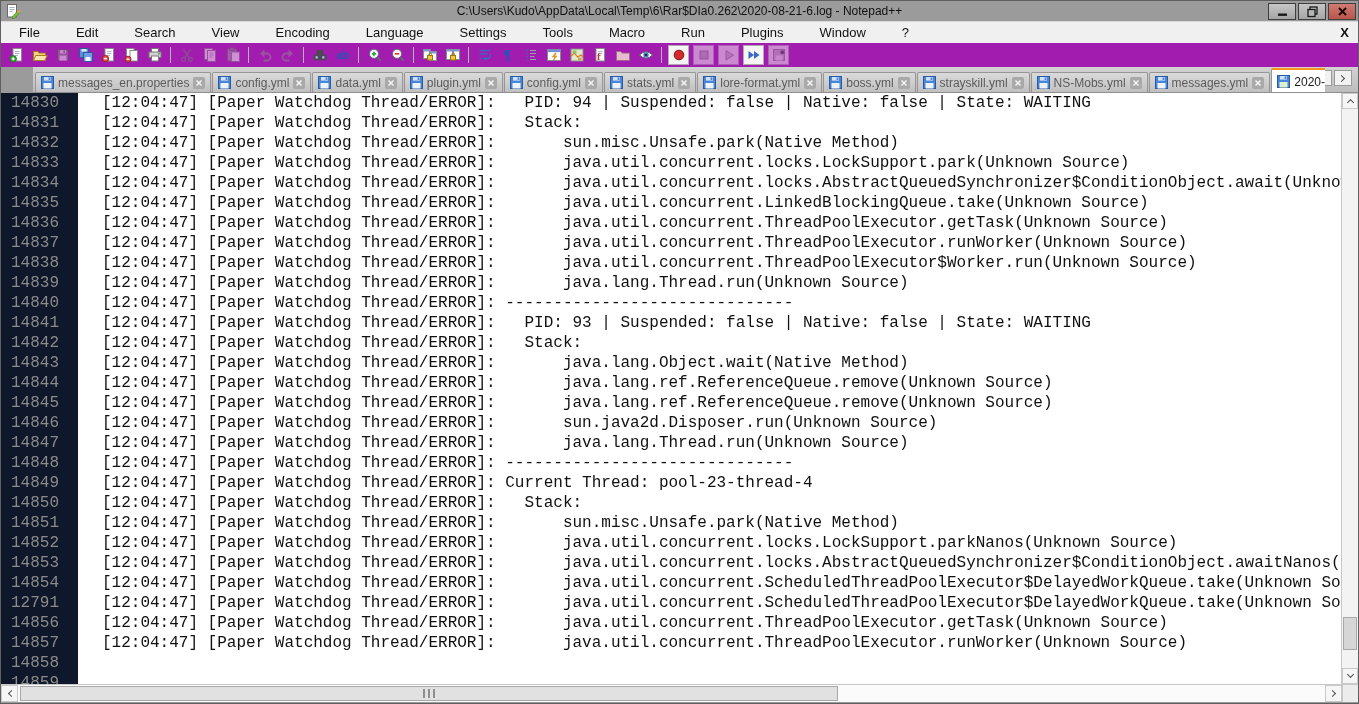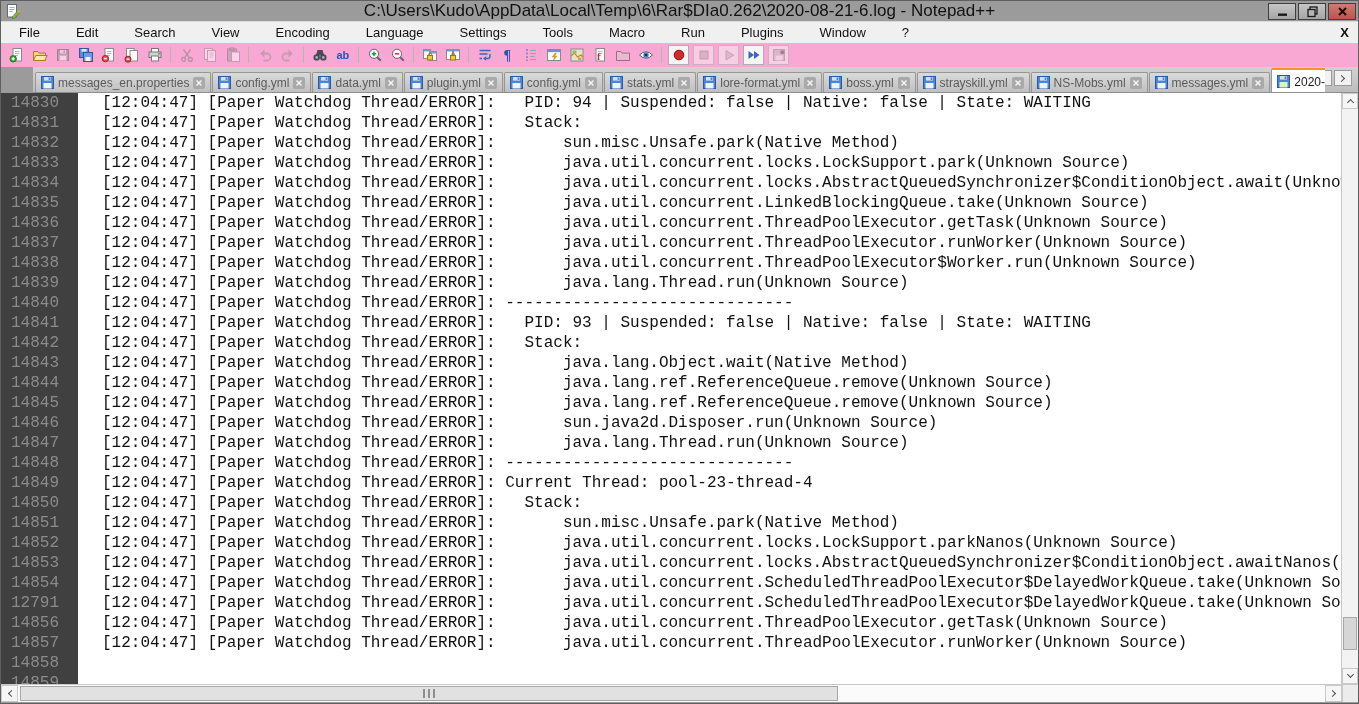--- a/index.html
+++ b/index.html
@@ -2,47 +2,47 @@
 <html><head>
 <meta charset="utf-8">
 <style>
   html,body{margin:0;padding:0;background:#777;}
   *{box-sizing:border-box;}
   .window{width:1359px;height:704px;border:1px solid #5f5f5f;display:flex;flex-direction:column;background:#9b9b9b;font-family:"Liberation Sans",sans-serif;}
 
   
   .titlebar{height:20px;display:flex;align-items:center;position:relative;background:#9b9b9b;}
   .app-icon{width:16px;height:16px;margin:1px 4px;flex:none;}
-  .title-text{position:absolute;left:0;right:0;text-align:center;font-size:17px;color:#111;white-space:nowrap;overflow:hidden;}
+  .title-text{position:absolute;left:0;right:0;text-align:center;font-size:12px;color:#111;white-space:nowrap;overflow:hidden;}
   .win-controls{margin-left:auto;display:flex;z-index:2;padding-right:2px;gap:2px;}
   .win-btn{width:28px;height:17px;border:1px solid #3f3f3f;background:linear-gradient(#cscs,#ababab);background:linear-gradient(#c6c6c6,#a5a5a5);display:flex;align-items:center;justify-content:center;cursor:default;}
   .win-btn.close{background:linear-gradient(#cf7b72,#b9554c);}
 
   
   .menubar{height:22px;background:#f0f0f0;display:flex;align-items:center;position:relative;border-top:1px solid #d9d9d9;}
   .menu-item{padding:2px 18px;font-size:13px;color:#111;}
   .menu-close-x{position:absolute;right:9px;font-size:13px;font-weight:bold;color:#111;line-height:1;}
 
   
-  .toolbar{height:24px;background:#f9a8d4;display:flex;align-items:center;padding-left:4px;}
+  .toolbar{height:24px;background:#a21caf;display:flex;align-items:center;padding-left:4px;}
   .tbtn{width:23px;height:22px;display:flex;align-items:center;justify-content:center;}
   .tbtn.disabled{filter:grayscale(1) opacity(.5);}
   .tbtn.framed{border:1px solid #aeaeae;background:#f5f5f5;width:21px;height:20px;margin:0 2px;}
   .tsep{width:1px;height:16px;background:#b4b4b4;margin:0 4px;flex:none;}
 
   
   .tabbar{height:26px;background:linear-gradient(#d2d2d2,#bdbdbd);border-bottom:1px solid #8f8f8f;display:flex;align-items:flex-end;padding-left:2px;position:relative;margin-left:32px;}
   .tab{height:20px;display:flex;align-items:center;gap:4px;padding:0 5px;border:1px solid #969696;border-bottom:none;border-radius:2px 2px 0 0;background:linear-gradient(#dadada,#c0c0c0);color:#5b5b5b;font-size:12px;white-space:nowrap;margin-right:1px;}
   .tab.active{height:25px;background:#fff;border-top:2px solid #f89420;color:#1a1a1a;margin-bottom:-1px;z-index:2;}
   .tab-scrollers{position:absolute;right:6px;top:3px;display:flex;gap:2px;}
   .tab-scroller{width:18px;height:16px;border:1px solid #9a9a9a;background:#f2f2f2;display:flex;align-items:center;justify-content:center;}
 
   
   .main{height:591px;display:flex;background:#fff;overflow:hidden;}
-  .gutter{width:77px;flex:none;background:#404040;color:#8b8b8b;font-family:"Liberation Mono","DejaVu Sans Mono",monospace;font-size:16px;line-height:20px;text-align:right;padding-right:19px;}
+  .gutter{width:77px;flex:none;background:#0f172a;color:#8b8b8b;font-family:"Liberation Mono","DejaVu Sans Mono",monospace;font-size:16px;line-height:20px;text-align:right;padding-right:19px;}
   .textpane{flex:1;overflow:hidden;padding-left:8px;font-family:"Liberation Mono","DejaVu Sans Mono",monospace;font-size:16px;line-height:20px;color:#101010;}
   .codeline{white-space:pre;height:20px;margin-left:16px;}
 
   
   .vscroll{width:17px;flex:none;background:#f3f3f3;border-left:1px solid #c8c8c8;display:flex;flex-direction:column;}
   .sbb{height:16px;flex:none;border:1px solid #c9c9c9;background:#f6f6f6;display:flex;align-items:center;justify-content:center;}
   .vtrack{flex:1;position:relative;}
   .vthumb{position:absolute;left:1px;right:1px;top:508px;height:33px;background:#d6d6d6;border:1px solid #a8a8a8;}
   .hscroll{height:18px;display:flex;background:#f3f3f3;border-top:1px solid #c8c8c8;}
   .hbtn{width:17px;flex:none;border:1px solid #c9c9c9;background:#f6f6f6;display:flex;align-items:center;justify-content:center;}

